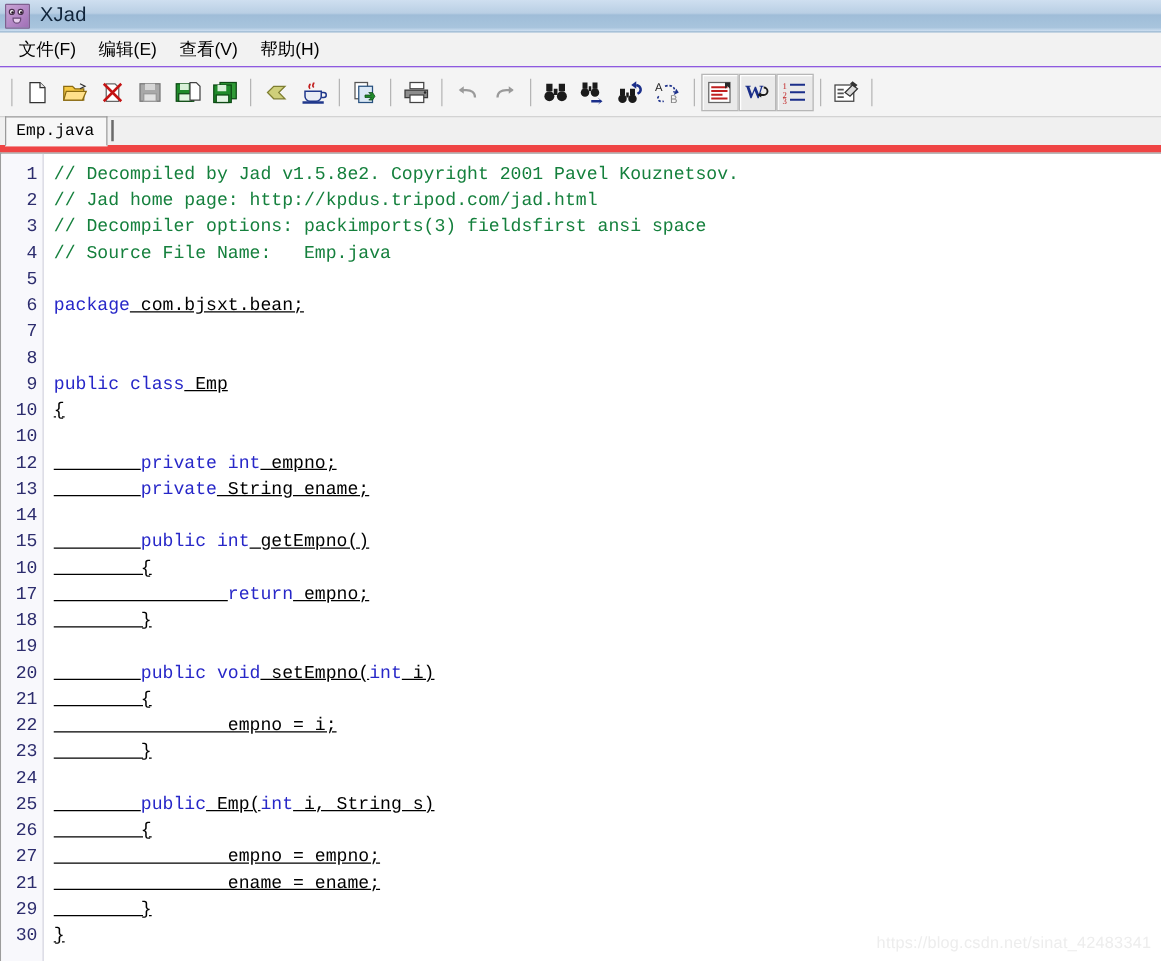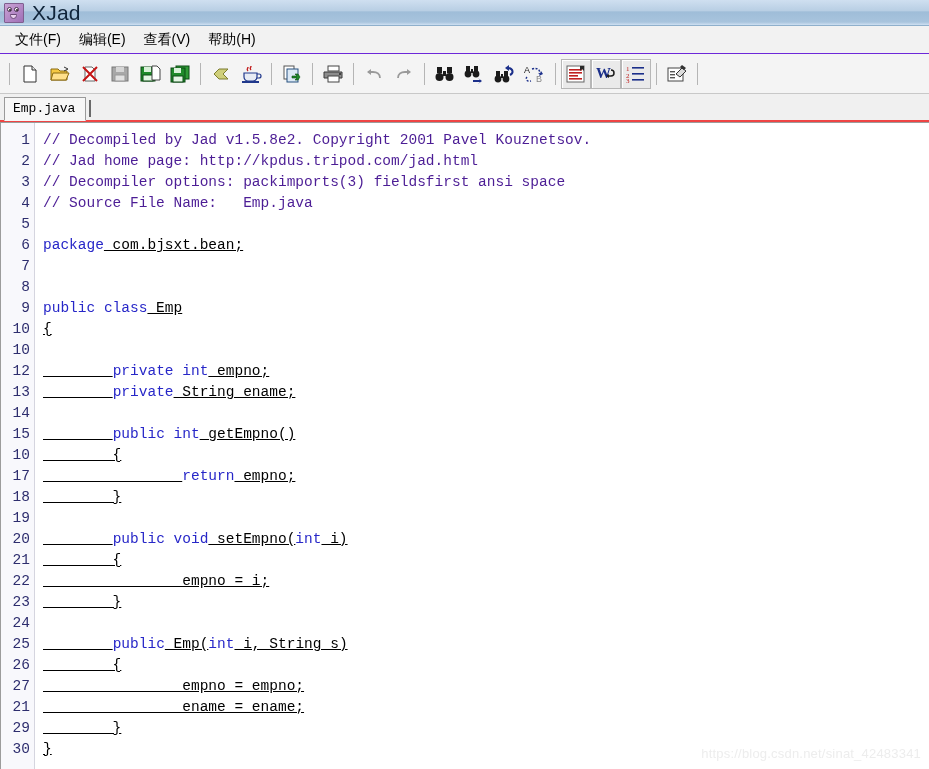--- a/index.html
+++ b/index.html
@@ -47,21 +47,21 @@
     width:2px;height:2px;border-radius:50%;background:#201020;
   }
   #app-icon .mouth {
     position: absolute; left: 5px; top: 10px;
     width: 7px; height: 5px; border-radius: 0 0 6px 6px;
     background: #e9d0ee; border: 1px solid #6a4a78;
     box-sizing: border-box;
   }
   #title-text {
     margin-left: 8px;
-    font-size: 21px;
+    font-size: 16px;
     color: #10243a;
     letter-spacing: 0.2px;
     text-align: center;
   }
 
   
   #menubar {
     height: 28px;
     background: #f2f2f2;
     display: flex;
@@ -110,21 +110,21 @@
   .tb-btn svg { display:block; }
 
   
   #tabstrip {
     height: 28px;
     background: #f0f0f0;
     display: flex;
     align-items: flex-end;
     box-sizing: border-box;
     padding-left: 4px;
-    border-bottom: 2px solid #ef4444;
+    border-bottom: 6px solid #ef4444;
   }
   .tab {
     font-family: "Liberation Mono", monospace;
     font-size: 13px;
     color: #000;
     background: #f7f7f7;
     border: 1px solid #9a9a9a;
     border-bottom: 1px solid #f7f7f7;
     padding: 3px 10px 4px 8px;
     margin-bottom: -1px;
@@ -174,21 +174,21 @@
   #code {
     flex: 1;
     padding: 7px 0 0 8px;
     box-sizing: border-box;
     white-space: pre;
     overflow: hidden;
     color: #000000;
   }
   #code .ln { height: 21px; }
   .k  { color: #2727c8; }      
-  .cm { color: #4c1d95; }      
+  .cm { color: #15803d; }      
   .id { color: #000000; text-decoration: underline; }
 
   
   #watermark {
     position: absolute;
     right: 8px;
     bottom: 8px;
     font-size: 13px;
     color: #ededed;
     font-family: "Liberation Sans", sans-serif;

